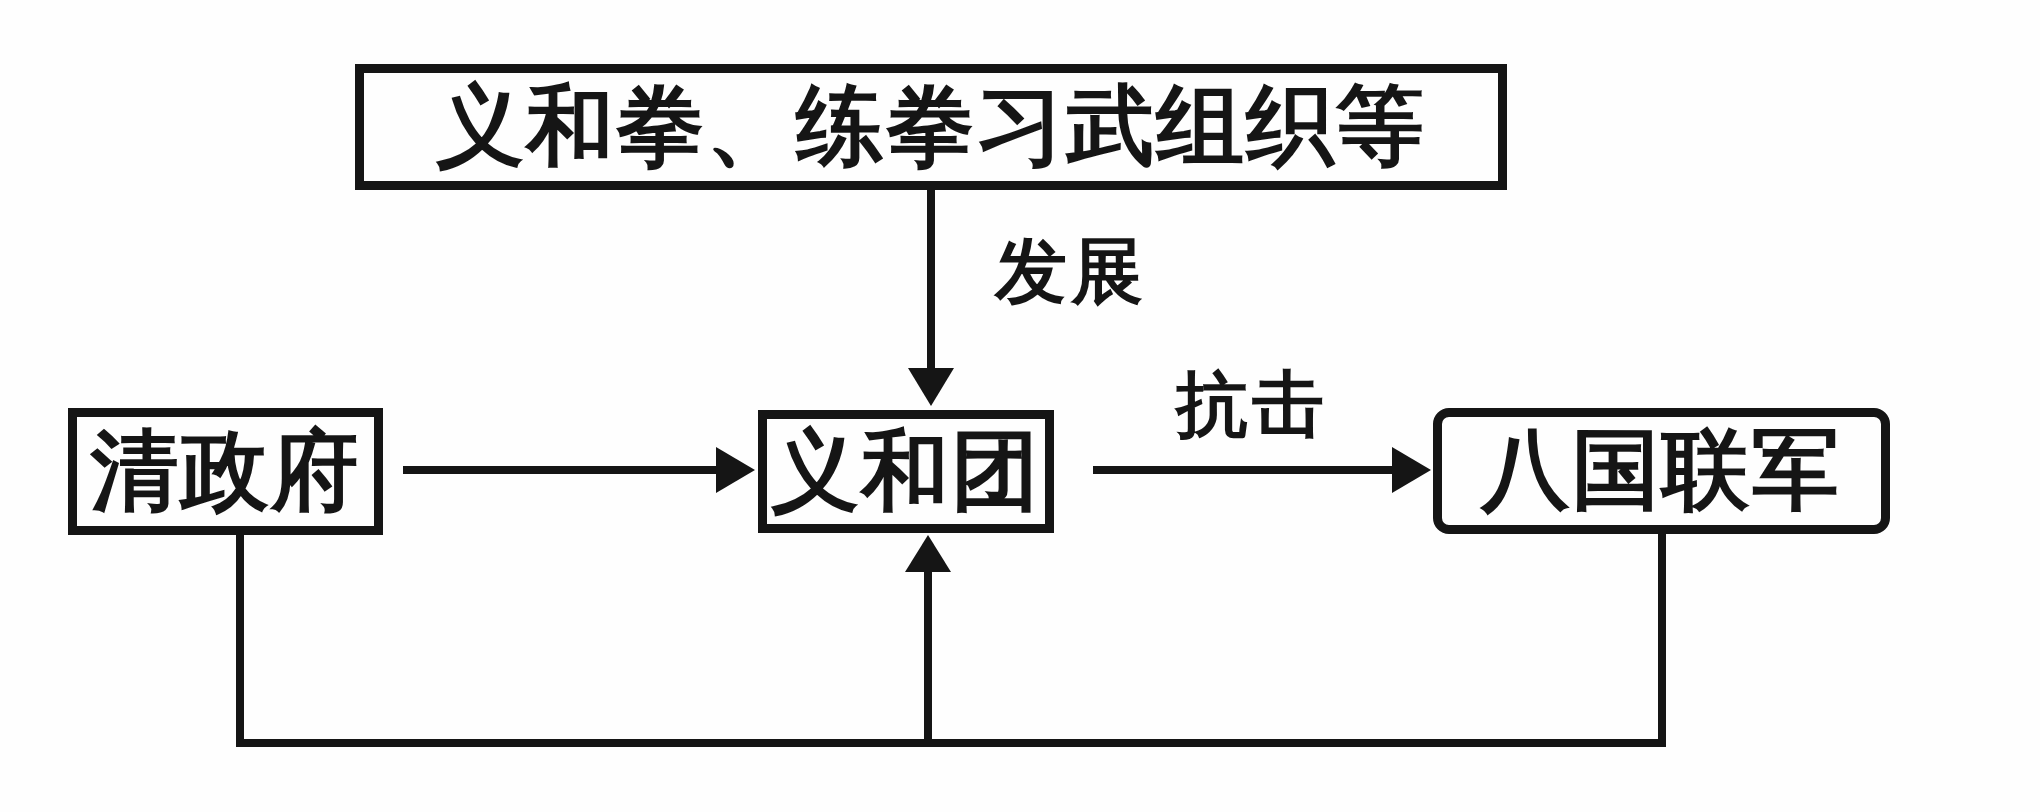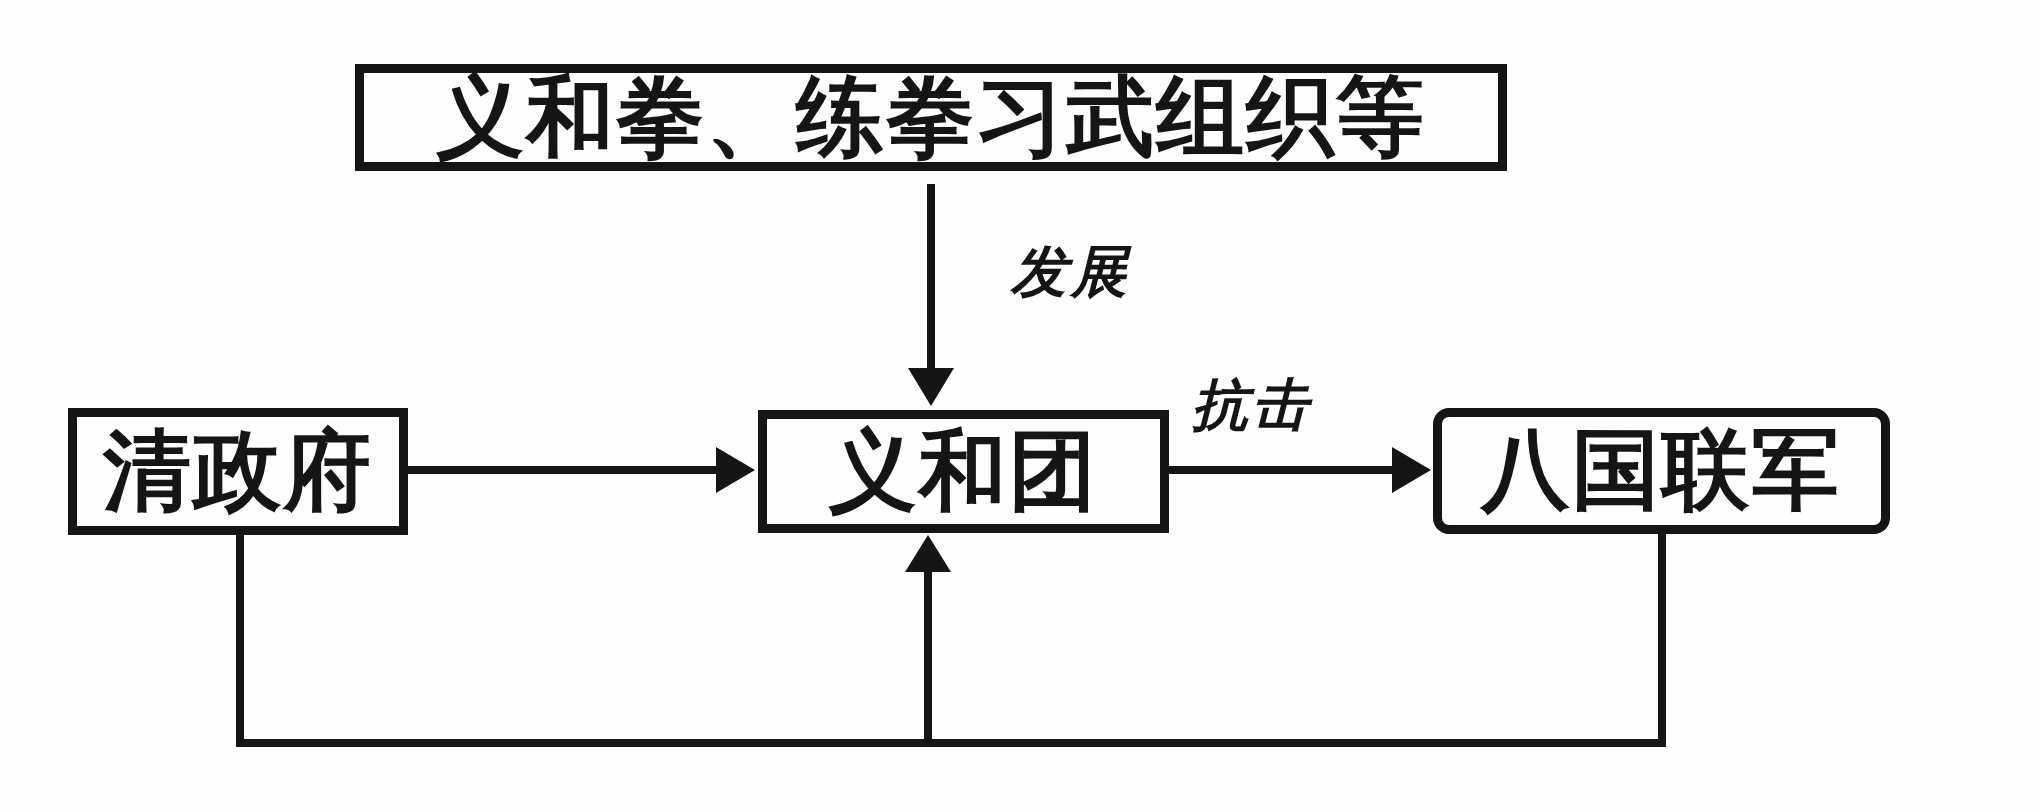--- a/index.html
+++ b/index.html
@@ -30,33 +30,32 @@
     background: #fefefe;
     display: flex;
     align-items: center;
     justify-content: center;
     font-size: 88px;
     font-weight: 600;
     letter-spacing: 2px;
     white-space: nowrap;
     line-height: 1;
   }
-  .node-origins   { left: 355px;  top: 64px;  width: 1152px; height: 107px; }
-  .node-qing      { left: 68px;   top: 408px; width: 340px;  height: 127px; }
-  .node-yihetuan  { left: 758px;  top: 410px; width: 411px;  height: 123px; }
+  .node-origins   { left: 355px;  top: 64px;  width: 1152px; height: 126px; }
+  .node-qing      { left: 68px;   top: 408px; width: 315px;  height: 127px; }
+  .node-yihetuan  { left: 758px;  top: 410px; width: 296px;  height: 123px; }
   .node-alliance  { left: 1433px; top: 408px; width: 457px;  height: 126px; border-radius: 16px; }
   .edge-label {
     position: absolute;
     transform: translate(-50%, -50%);
-    font-size: 56px;
+    font-size: 72px;
     font-weight: 600;
     letter-spacing: 4px;
     white-space: nowrap;
     line-height: 1;
-    font-style: italic;
   }
   .label-develop  { left: 1071px; top: 272px; }
   .label-use      { left: 572px;  top: 408px; }
   .label-resist   { left: 1252px; top: 405px; }
   .label-unite    { left: 790px;  top: 657px; }
   .label-suppress { left: 1078px; top: 657px; }
   .connector-layer line {
     stroke: #151515;
     stroke-width: 8;
     stroke-linecap: square;

